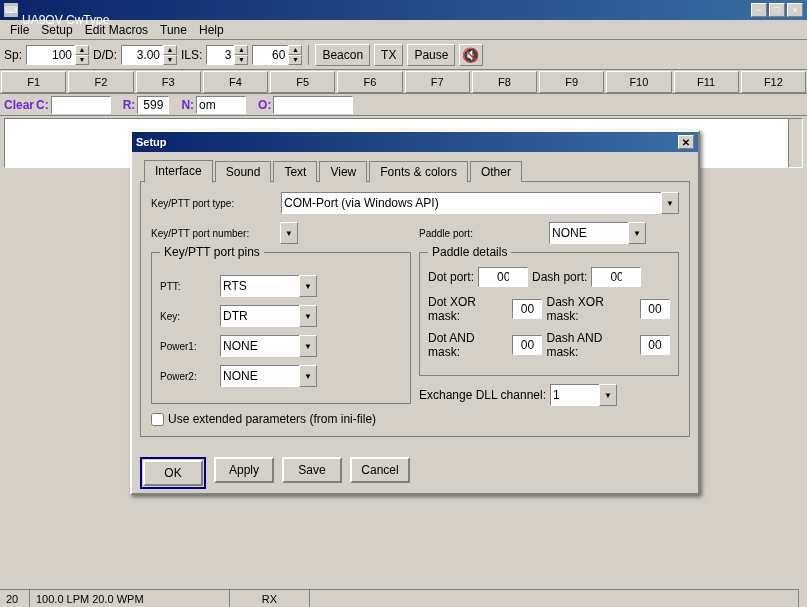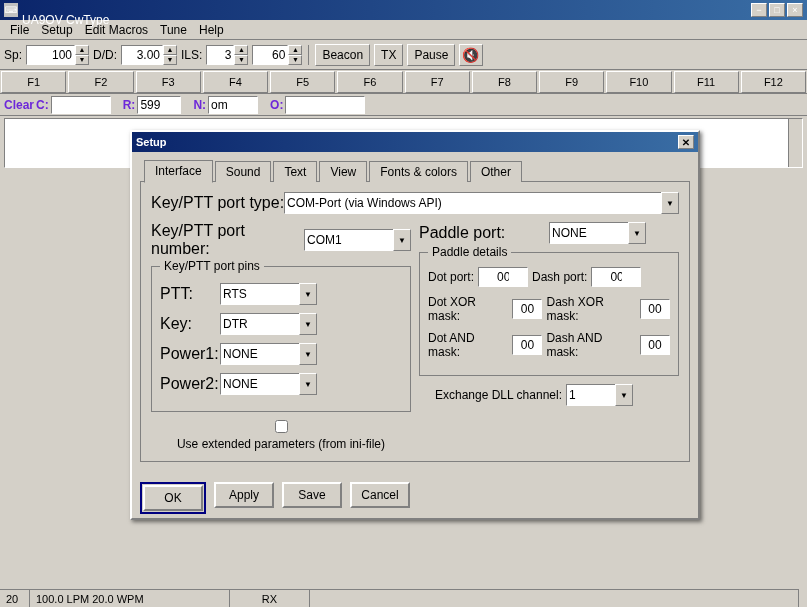--- a/index.html
+++ b/index.html
@@ -261,21 +261,21 @@
       padding: 10px;
     }
 
     
     .form-row {
       display: flex;
       align-items: center;
       margin-bottom: 8px;
     }
     .form-label {
-      font-size: 16px;
+      font-size: 10px;
       min-width: 130px;
     }
     .form-select {
       height: 22px;
       background: white;
       border: 1px solid;
       border-color: #808080 #ffffff #ffffff #808080;
       font-size: 12px;
       padding: 0 2px;
       appearance: none;
@@ -338,21 +338,20 @@
       padding: 8px 2px;
       text-align: center;
     }
 
     
     .checkbox-row {
       display: flex;
       align-items: center;
       gap: 4px;
       margin-top: 6px;
-      flex-direction: column;
     }
     .checkbox-row input[type="checkbox"] { margin: 0; }
 
     
     .dropdown-with-btn {
       display: flex;
     }
 
     
     .dialog-buttons {
@@ -493,21 +492,21 @@
 </div>
 
 <div class="status-row">
   <div class="status-item">
     <span class="status-label">Clear</span>
     <span class="status-label">C:</span>
     <input class="status-input" type="text" style="width: 60px;">
   </div>
   <div class="status-item">
     <span class="status-label">R:</span>
-    <input class="status-input" type="text" value="599" style="width: 44px;">
+    <input class="status-input" type="text" value="599" style="width: 32px; text-align: center;">
   </div>
   <div class="status-item">
     <span class="status-label">N:</span>
     <input class="status-input" type="text" value="om" style="width: 50px;">
   </div>
   <div class="status-item">
     <span class="status-label">O:</span>
     <input class="status-input" type="text" style="width: 80px;">
   </div>
 </div>
@@ -548,31 +547,28 @@
           </div>
         </div>
 
         <div class="two-panels">
 
           <div class="left-panel">
 
             <div class="form-row">
               <span class="form-label">Key/PTT port number:</span>
               <div class="dropdown-with-btn">
-                <select class="form-select" style="width:90px">
-                  <option>COM1</option><option>COM2</option>
-                </select>
                 <div class="select-btn">▼</div>
               </div>
             </div>
 
             <div class="group-box">
               <span class="group-box-title">Key/PTT port pins</span>
 
-              <div class="form-row" style="margin-top:8px">
+              <div class="form-row" style="margin-top:14px">
                 <span class="form-label" style="min-width:60px">PTT:</span>
                 <div class="dropdown-with-btn">
                   <select class="form-select" style="width:80px">
                     <option>RTS</option><option>DTR</option><option>NONE</option>
                   </select>
                   <div class="select-btn">▼</div>
                 </div>
               </div>
 
               <div class="form-row">
@@ -643,21 +639,21 @@
 
               <div class="form-row" style="align-items:center">
                 <span class="inline-label" style="margin-left:0">Dot AND mask:</span>
                 <input class="tiny-input" type="text" value="00" style="">
                 <span class="inline-label">Dash AND mask:</span>
                 <input class="tiny-input" type="text" value="00" style="">
               </div>
             </div>
 
             <div class="form-row" style="margin-top:8px; align-items:center">
-              <span class="inline-label" style="margin-left:16px">Exchange DLL channel:</span>
+              <span class="inline-label" style="margin-left:0">Exchange DLL channel:</span>
               <div class="dropdown-with-btn">
                 <select class="form-select" style="width:50px">
                   <option>1</option><option>2</option><option>3</option>
                 </select>
                 <div class="select-btn">▼</div>
               </div>
             </div>
           </div>
         </div>
       </div>

